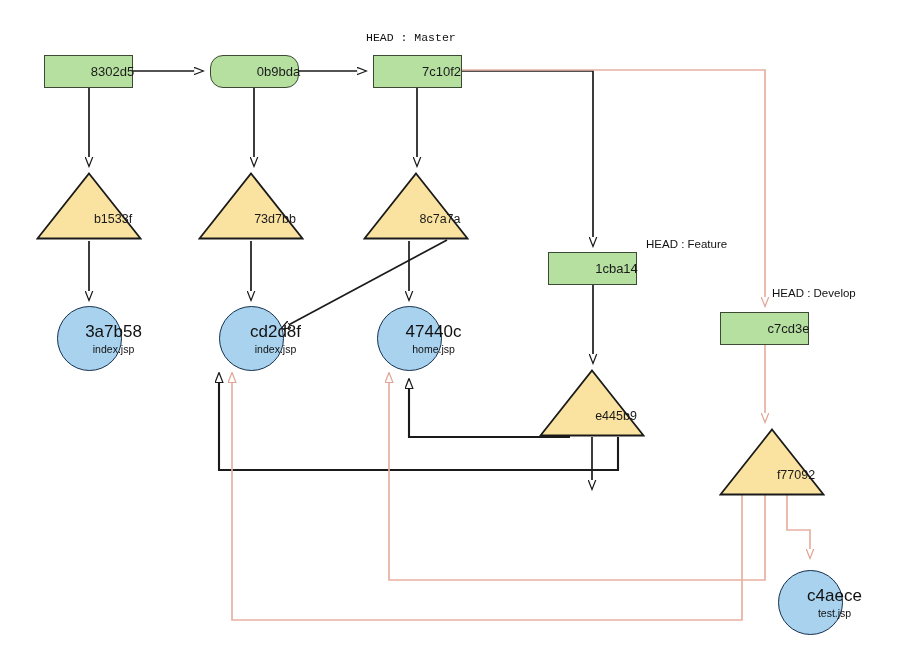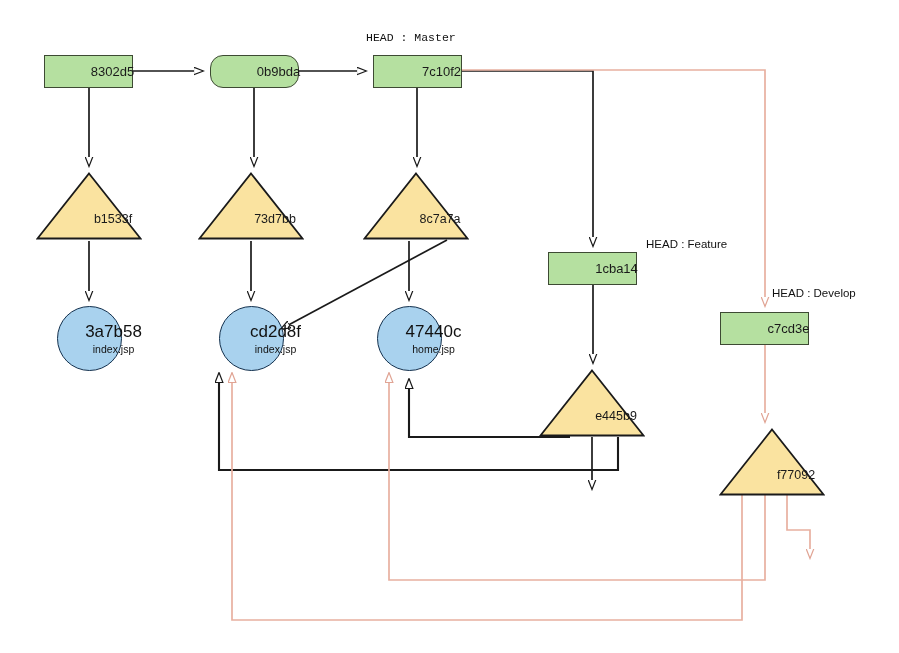--- a/index.html
+++ b/index.html
@@ -124,18 +124,22 @@
     <span class="sub">index.jsp</span>
   </div>
   <div class="node blob" style="left:219px;top:306px;">
     <span class="lbl">cd2d8f</span>
     <span class="sub">index.jsp</span>
   </div>
   <div class="node blob" style="left:377px;top:306px;">
     <span class="lbl">47440c</span>
     <span class="sub">home.jsp</span>
   </div>
+  <div class="node blob" style="left:778px;top:570px;">
+    <span class="lbl">c4aece</span>
+    <span class="sub">test.jsp</span>
+  </div>
 
   <div class="headlabel" style="left:366px;top:31px;font-family:Liberation Mono, monospace;">HEAD : Master</div>
   <div class="headlabel" style="left:602px;top:238px;margin-left:44px;">HEAD : Feature</div>
   <div class="headlabel" style="left:772px;top:287px;">HEAD : Develop</div>
 
 </div>
 
 </body></html>

